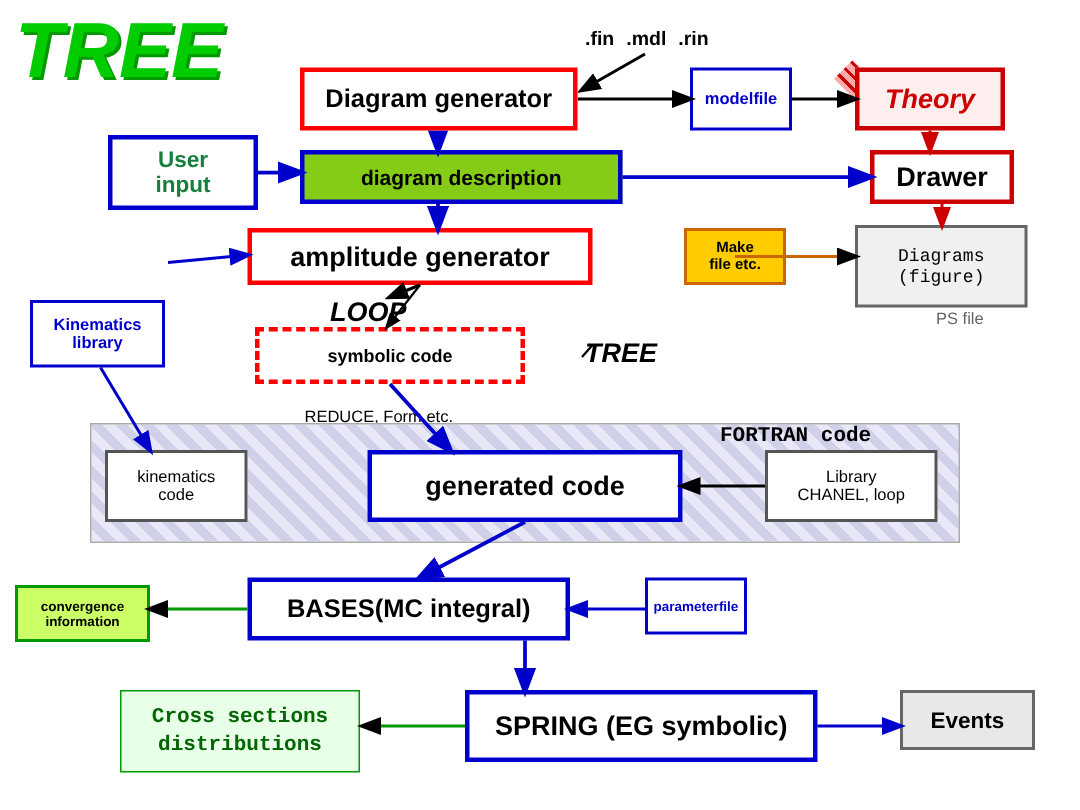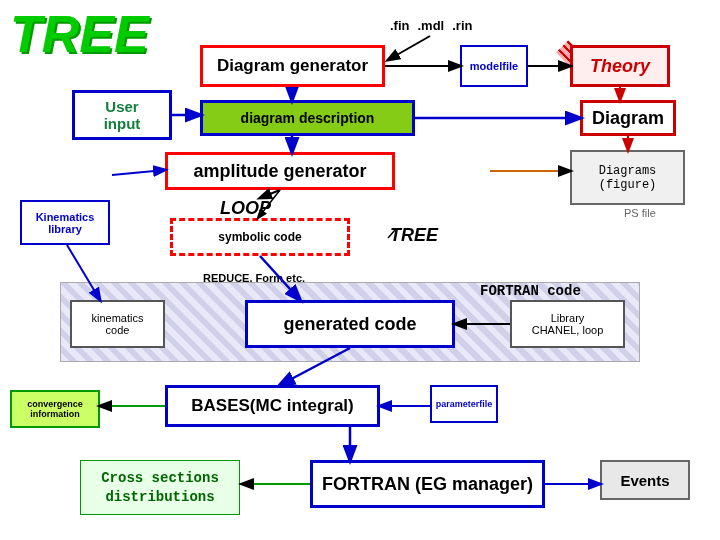--- a/index.html
+++ b/index.html
@@ -272,21 +272,21 @@
       color: #000;
     }
 
     
     .reduce-form {
       position: absolute;
       top: 272px;
       left: 155px;
       font-size: 11px;
       color: #000;
-      font-weight: bold;
+      font-weight: normal;
       padding-left: 48px;
     }
 
     
     .fortran-banner {
       position: absolute;
       top: 282px;
       left: 60px;
       width: 580px;
       height: 80px;
@@ -535,27 +535,31 @@
   <div class="user-input-box">
     <span>User</span>
     <span>input</span>
   </div>
 
   <div class="diagram-description">
     <span>diagram description</span>
   </div>
 
   <div class="drawer-box">
-    <span>Diagram</span>
+    <span>Drawer</span>
   </div>
 
   <div class="amplitude-generator">
     <span>amplitude generator</span>
   </div>
 
+  <div class="make-file-box">
+    <span>Make</span>
+    <span>file etc.</span>
+  </div>
 
   <div class="diagrams-figure">
     <span>Diagrams</span>
     <span>(figure)</span>
   </div>
 
   <div class="ps-file-label">PS file</div>
 
   <div class="kinematics-library">
     <span>Kinematics</span>
@@ -600,21 +604,21 @@
   <div class="parameter-file">
     <span>parameter</span>
     <span>file</span>
   </div>
 
   <div class="cross-sections">
     <span>Cross sections<br>distributions</span>
   </div>
 
   <div class="spring-eg">
-    <span>FORTRAN (EG manager)</span>
+    <span>SPRING (EG symbolic)</span>
   </div>
 
   <div class="events-box">
     <span>Events</span>
   </div>
 
   <svg class="arrows-svg">
     <defs>
       <marker id="arrowhead-blue" markerWidth="8" markerHeight="6" refX="6" refY="3" orient="auto">
         <polygon points="0 0, 8 3, 0 6" fill="#0000cc"></polygon>

